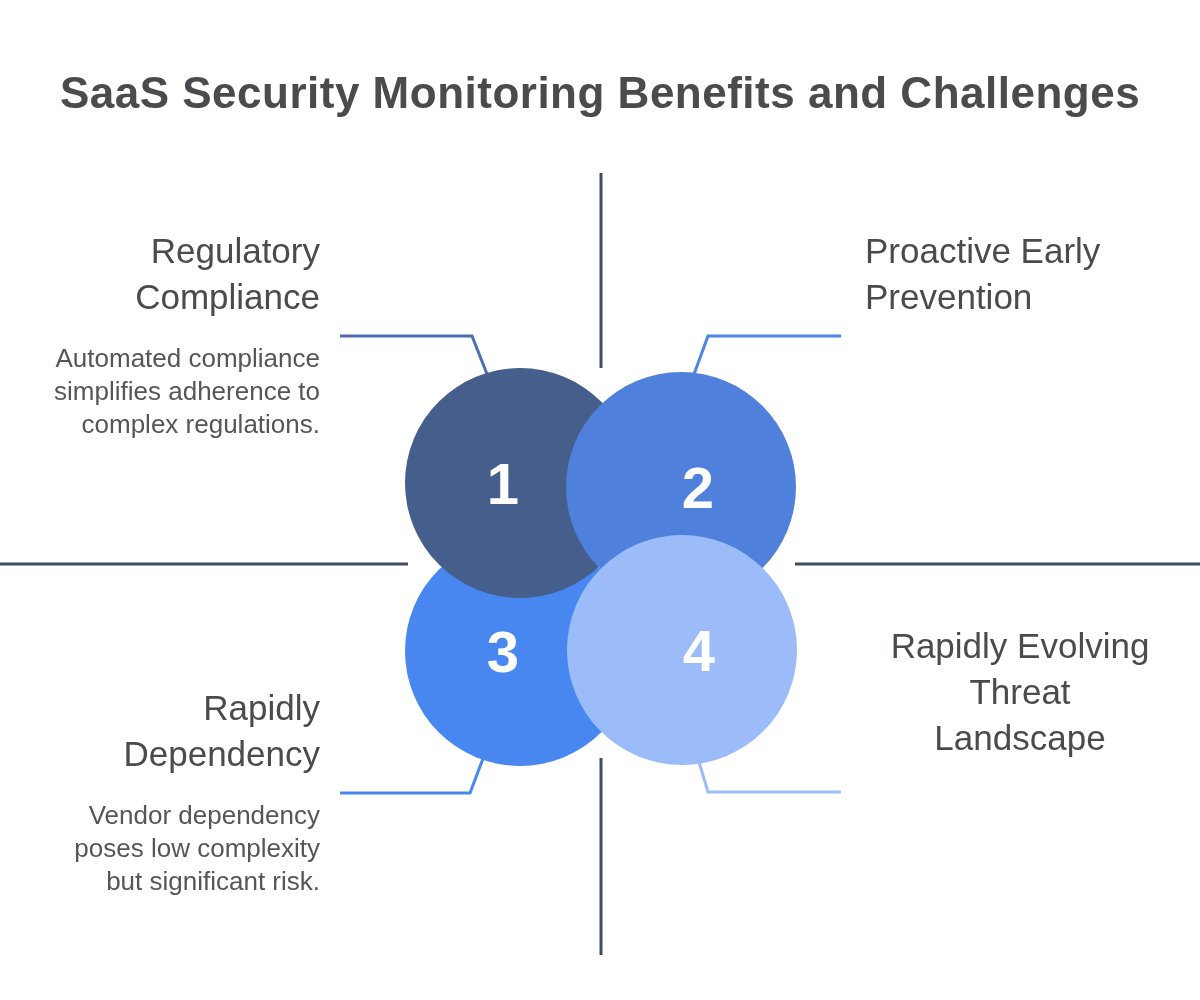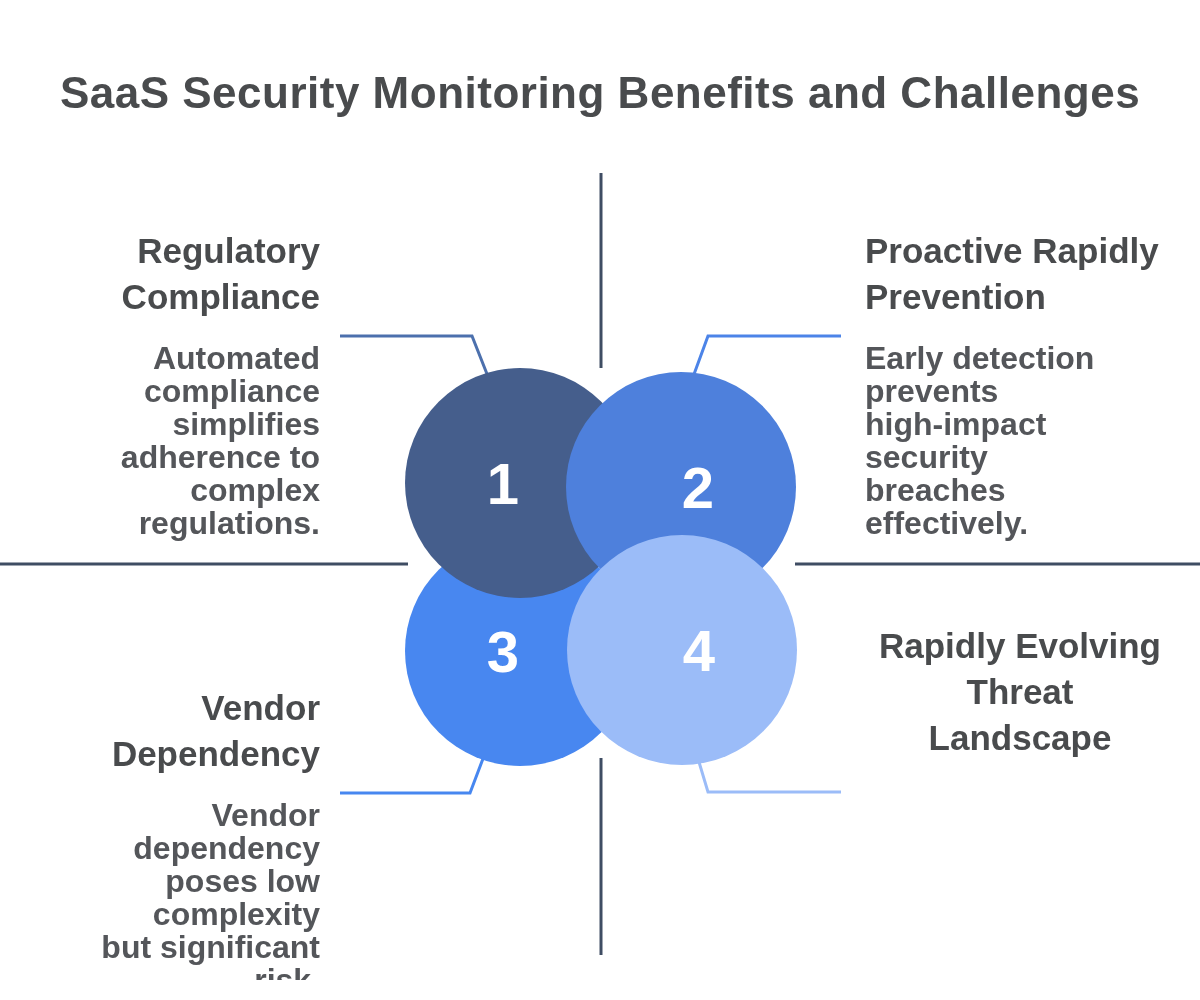--- a/index.html
+++ b/index.html
@@ -48,32 +48,31 @@
   .circle.c3 .num{transform:translateX(-17px);}
   .circle.c4 .num{transform:translateX(17px);}
   .section{
     position:absolute;
     width:300px;
     z-index:5;
   }
   .section .heading{
     margin:0;
     font-size:35px;
-    font-weight:bold;
+    font-weight:normal;
     line-height:46px;
     color:var(--heading-c,#494B4D);
     white-space:pre-line;
   }
   .section .body{
     margin:22px 0 0 0;
-    font-size:32px;
+    font-size:26px;
     line-height:33px;
     color:var(--body-c,#54565A);
     white-space:pre-line;
-    font-weight:bold;
   }
   .section.tl{left:30px;top:228px;width:290px;text-align:right;}
   .section.tr{left:865px;top:228px;width:310px;text-align:left;}
   .section.bl{left:30px;top:685px;width:290px;text-align:right;}
   .section.br{left:865px;top:623px;width:310px;text-align:center;}
 </style>
 </head>
 <body>
 
 <div class="canvas">
@@ -108,29 +107,26 @@
 
   <div class="section tl">
     <h2 class="heading">Regulatory
 Compliance</h2>
     <p class="body">Automated compliance
 simplifies adherence to
 complex regulations.</p>
   </div>
 
   <div class="section tr">
-    <h2 class="heading">Proactive Rapidly
+    <h2 class="heading">Proactive Early
 Prevention</h2>
-    <p class="body">Early detection prevents
-high-impact security
-breaches effectively.</p>
   </div>
 
   <div class="section bl">
-    <h2 class="heading">Vendor
+    <h2 class="heading">Rapidly
 Dependency</h2>
     <p class="body">Vendor dependency
 poses low complexity
 but significant risk.</p>
   </div>
 
   <div class="section br">
     <h2 class="heading">Rapidly Evolving
 Threat
 Landscape</h2>

